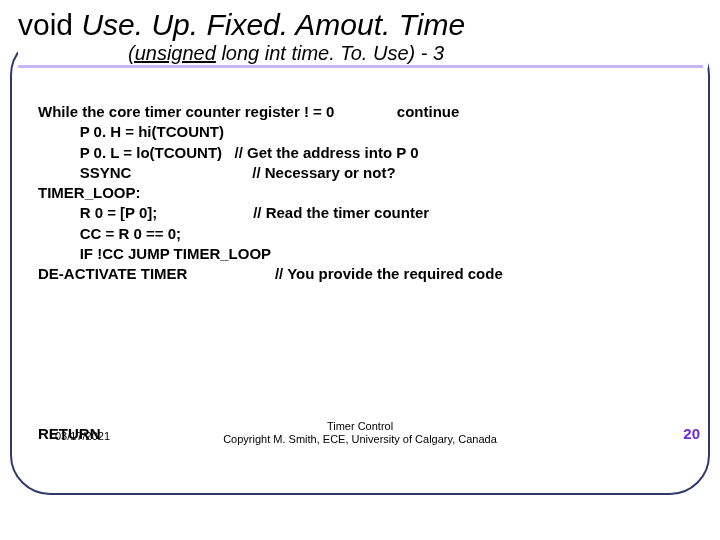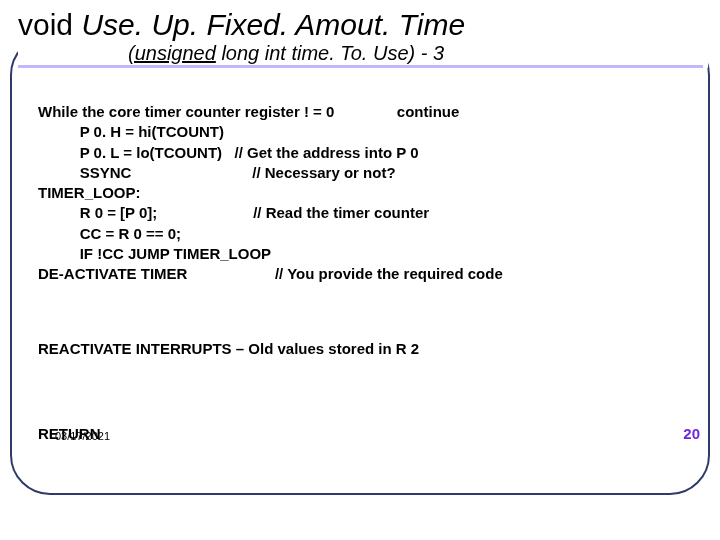--- a/index.html
+++ b/index.html
@@ -129,19 +129,22 @@
   <div class="code-block">While the core timer counter register ! = 0               continue
           P 0. H = hi(TCOUNT)
           P 0. L = lo(TCOUNT)   // Get the address into P 0
           SSYNC                             // Necessary or not?
 TIMER_LOOP:
           R 0 = [P 0];                       // Read the timer counter
           CC = R 0 == 0;
           IF !CC JUMP TIMER_LOOP
 DE-ACTIVATE TIMER                     // You provide the required code</div>
 
-  <div class="reactivate">REACTIVATE INTERRUPTS – Old values stored in R 2</div>
 
   <div class="return">RETURN</div>
 
   <div class="footer-date">03/17/2021</div>
+  <div class="footer-center">
+    <span>Timer Control</span><br>
+    <span>Copyright M. Smith, ECE, University of Calgary, Canada</span>
+  </div>
   <div class="footer-pagenum">20</div>
 </div>
 
 </body></html>

